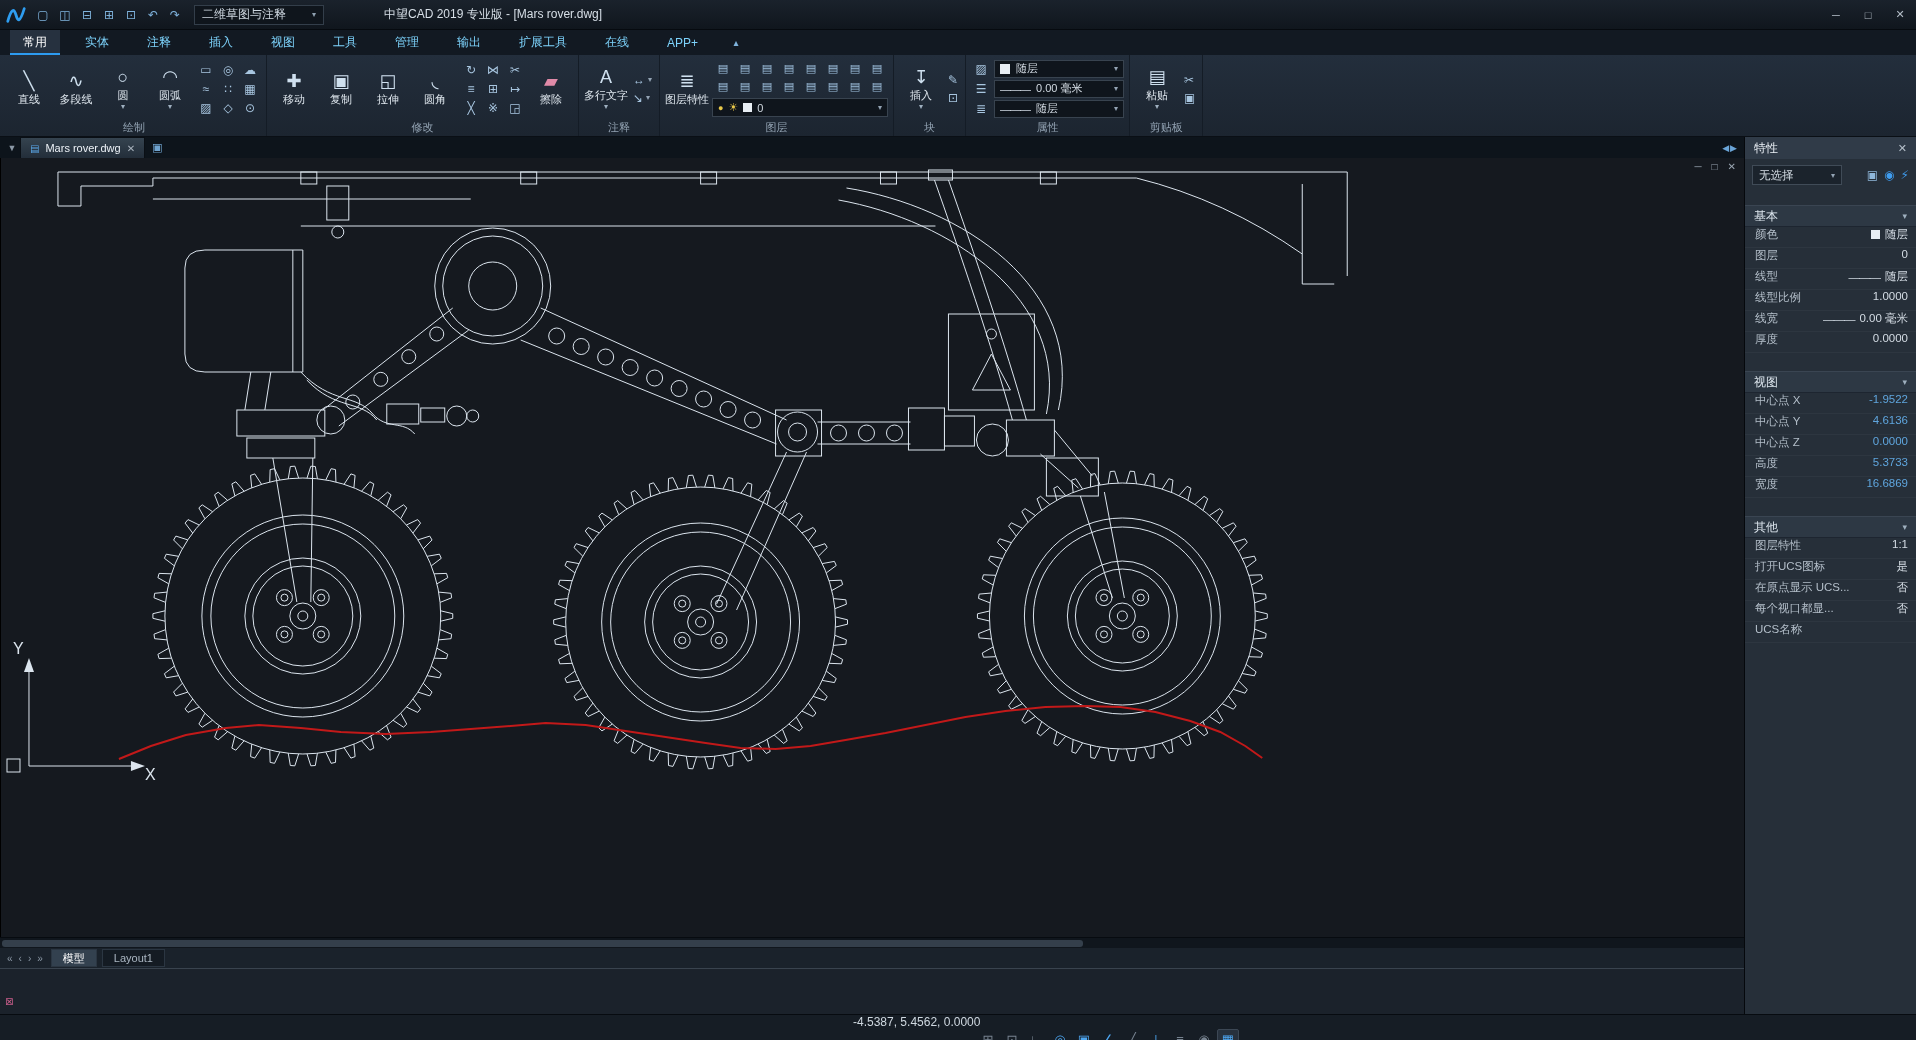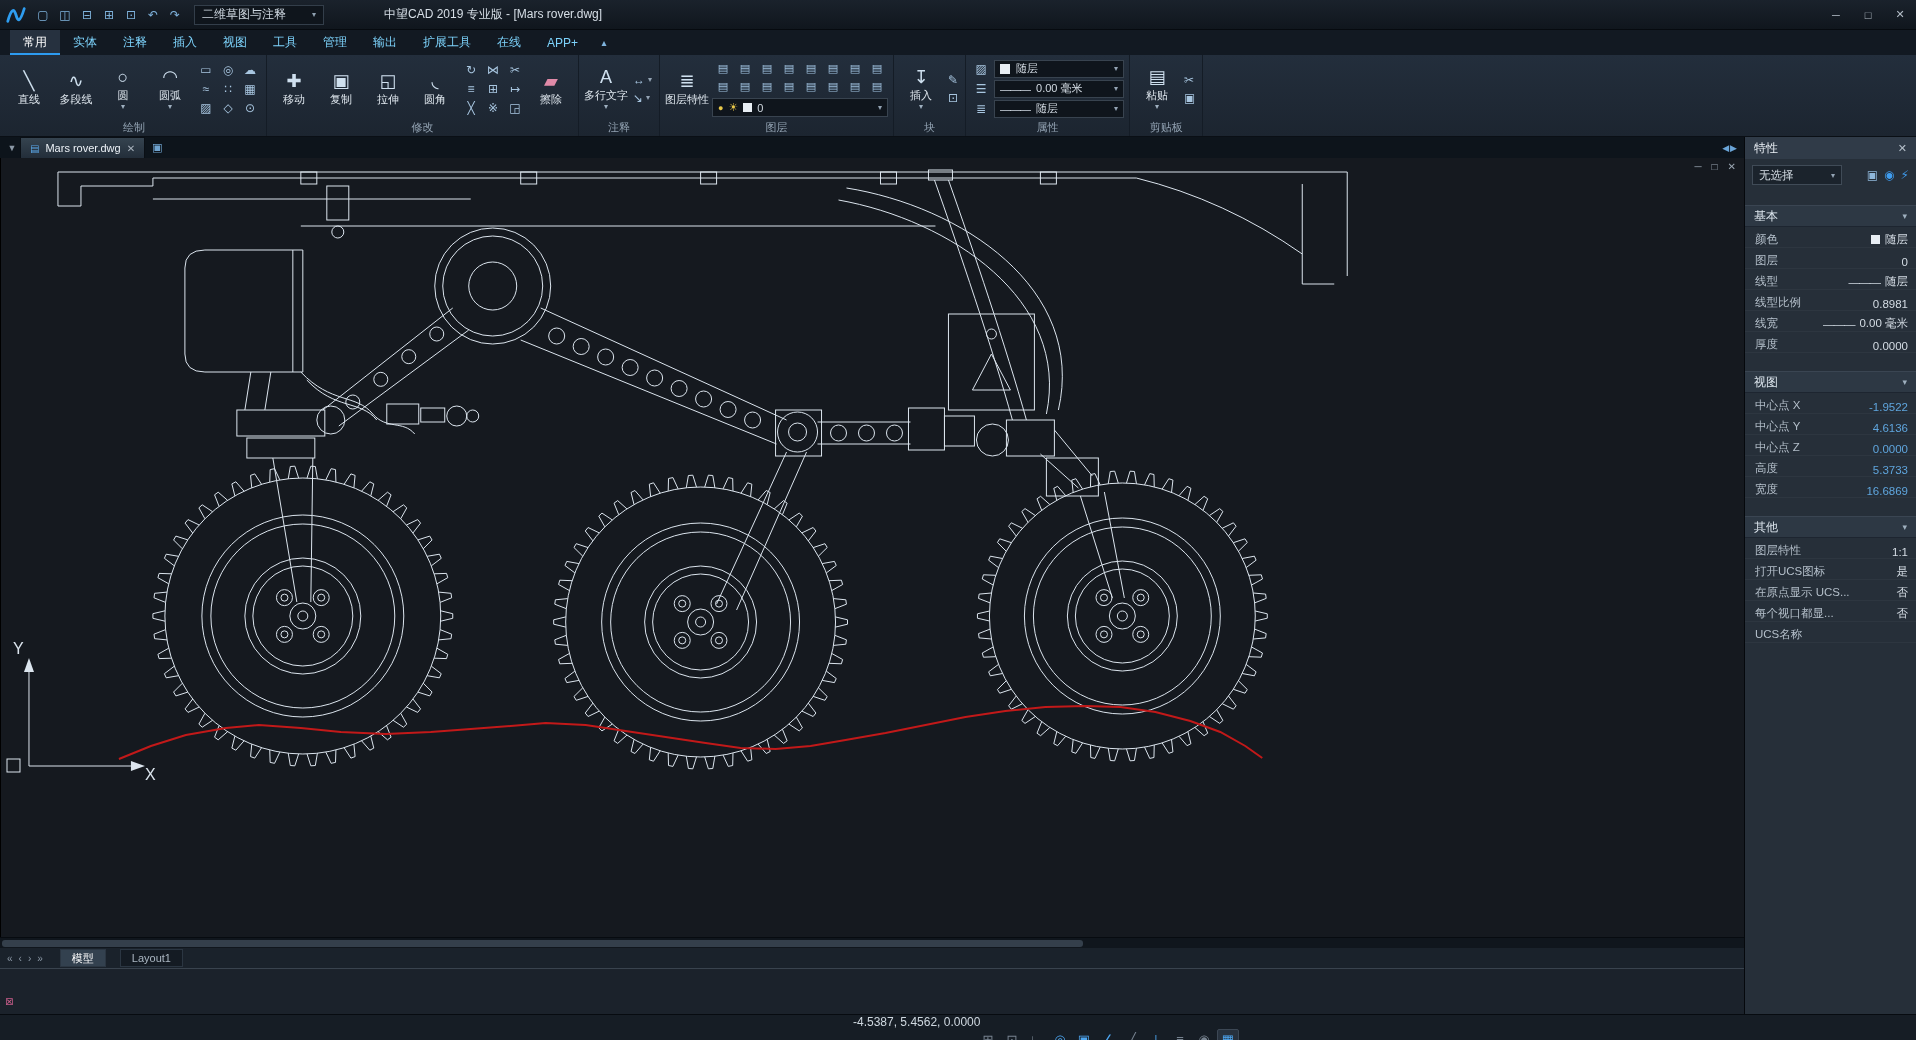--- a/index.html
+++ b/index.html
@@ -15,21 +15,21 @@
            color:#7fb3dd; font-size:12px; border-radius:2px; }
   .workspace-select { margin-left:8px; background:#0f151c; border:1px solid #333e4a; height:20px;
                       padding:0 7px; display:flex; align-items:center; gap:26px; color:#cdd6df; }
   .workspace-select .caret { font-size:8px; color:#8fa0b0; }
   .title-text { margin-left:60px; color:#d7dfe7; white-space:nowrap; }
   .win-controls { margin-left:auto; display:flex; height:30px; }
   .win-btn { width:32px; height:30px; display:flex; align-items:center; justify-content:center;
              color:#b4bec8; font-size:11px; }
 
   
-  .ribbon-tabs { height:25px; background:#121922; display:flex; align-items:stretch; padding-left:10px; }
+  .ribbon-tabs { height:25px; background:#121922; display:flex; align-items:stretch; padding-left:10px;gap:12px; }
   .rtab { padding:0 13px; font-size:12px; color:#7dd3fc; display:flex; align-items:center; }
   .rtab.active { background:#26313f; color:#ffffff; box-shadow:inset 0 -2px 0 #2d9bf0; }
   .rtab-extra { width:26px; display:flex; align-items:center; justify-content:center; color:#7fb3dd; font-size:10px; }
 
   
   .ribbon { height:82px; background:linear-gradient(#232e3c,#1c2530); display:flex; padding-left:2px; border-bottom:1px solid #0a0f15; }
   .panel { display:flex; flex-direction:column; border-right:1px solid #141c26; padding:0 3px; }
   .panel-content { flex:1; display:flex; align-items:stretch; gap:3px; padding:2px 2px 0 2px; }
   .panel-label { height:16px; font-size:11px; color:#93a3b3; text-align:center; line-height:15px; }
   .bigbtn { width:44px; display:flex; flex-direction:column; align-items:center; justify-content:center; border-radius:2px; }
@@ -75,21 +75,21 @@
   .canvas { flex:1; position:relative; background:#15191f; overflow:hidden; border-left:1px solid #000; }
   .canvas svg.draw { position:absolute; inset:0; width:100%; height:100%; }
   .canvas-controls { position:absolute; top:3px; right:8px; display:flex; gap:10px; color:#9aa6b2; font-size:10px; }
 
   .hscroll { height:11px; background:#10161d; border-top:1px solid #070b10; position:relative; }
   .hthumb { position:absolute; left:2px; top:2px; height:7px; width:62%; background:#343f4b; border-radius:3px; }
 
   .mtab-row { height:20px; background:#1a222b; display:flex; align-items:center; font-size:11px; padding-left:4px; }
   .mnav { color:#8b98a6; font-size:10px; padding:0 3px; }
   .mtab { padding:0 11px; height:18px; display:flex; align-items:center; background:#141b23; color:#aab6c2;
-          border:1px solid #2b3642; margin-left:14px; }
+          border:1px solid #2b3642; margin-left:5px; }
   .mtab.active { background:#33414f; color:#ffffff; }
 
   .command { height:46px; background:#1b222b; border-top:1px solid #39434e; display:flex; flex-direction:column;
              font-size:12px; position:relative; }
   .cmd-close { position:absolute; left:5px; bottom:7px; color:#c75d8a; font-size:10px; }
   .cmd-history { flex:1; padding:2px 6px 0 24px; color:#9fb0c0; }
   .cmd-prompt { flex:1; padding:0 6px 3px 24px; color:#d6dee6; display:flex; align-items:center; }
 
   
   .props { width:172px; background:#262f39; border-left:1px solid #05080c; display:flex; flex-direction:column; font-size:12px; }
@@ -100,21 +100,21 @@
             align-items:center; padding:0 6px; color:#d6dee6; font-size:11.5px; }
   .sel-dd .caret { margin-left:auto; font-size:8px; color:#93a3b3; }
   .sel-tools { margin-left:auto; display:flex; gap:6px; }
   .sel-tool { color:#8fb7da; font-size:12px; }
   .sel-tool.blue { color:#3f9df0; }
   .psections { flex:1; overflow:hidden; padding-top:14px; }
   .sec + .sec { margin-top:18px; }
   .sec-header { height:22px; background:#2d3temp; background:#2d3844; border-top:1px solid #3a4552; border-bottom:1px solid #1d2530;
                 display:flex; align-items:center; padding:0 9px; color:#dde6ee; }
   .sec-header .caret { margin-left:auto; color:#9fb0c0; font-size:9px; }
-  .prow { height:21px; display:flex; align-items:flex-end; padding:0 8px 0 10px; border-bottom:1px solid #2d3640;
+  .prow { height:21px; display:flex; align-items:flex-start; padding:0 8px 0 10px; border-bottom:1px solid #2d3640;
           color:#b4bfca; font-size:11.5px; }
   .prow .val { margin-left:auto; color:#d4dce4; display:flex; align-items:center; gap:5px; white-space:nowrap; }
   .sec.accent .prow .val { color:#5fa5dd; }
   .prow .vswatch { width:9px; height:9px; background:#e8eef4; display:inline-block; }
   .prow .vline { letter-spacing:-1px; color:#cfd8e0; }
 
   
   .statusbar { height:26px; background:#161d25; border-top:1px solid #070b10; display:flex; align-items:center;
                padding:0 10px; font-size:12px;flex-direction:column; }
   .coords { color:#cfd8e0; width:210px; }
@@ -585,21 +585,21 @@
             <div class="prow">
               <span>线型</span>
               <span class="val">
                 <span class="vline">———</span>
                 <span>随层</span>
               </span>
             </div>
             <div class="prow">
               <span>线型比例</span>
               <span class="val">
-                <span>0.8981</span>
+                <span>1.0000</span>
               </span>
             </div>
             <div class="prow">
               <span>线宽</span>
               <span class="val">
                 <span class="vline">———</span>
                 <span>0.00 毫米</span>
               </span>
             </div>
             <div class="prow">

